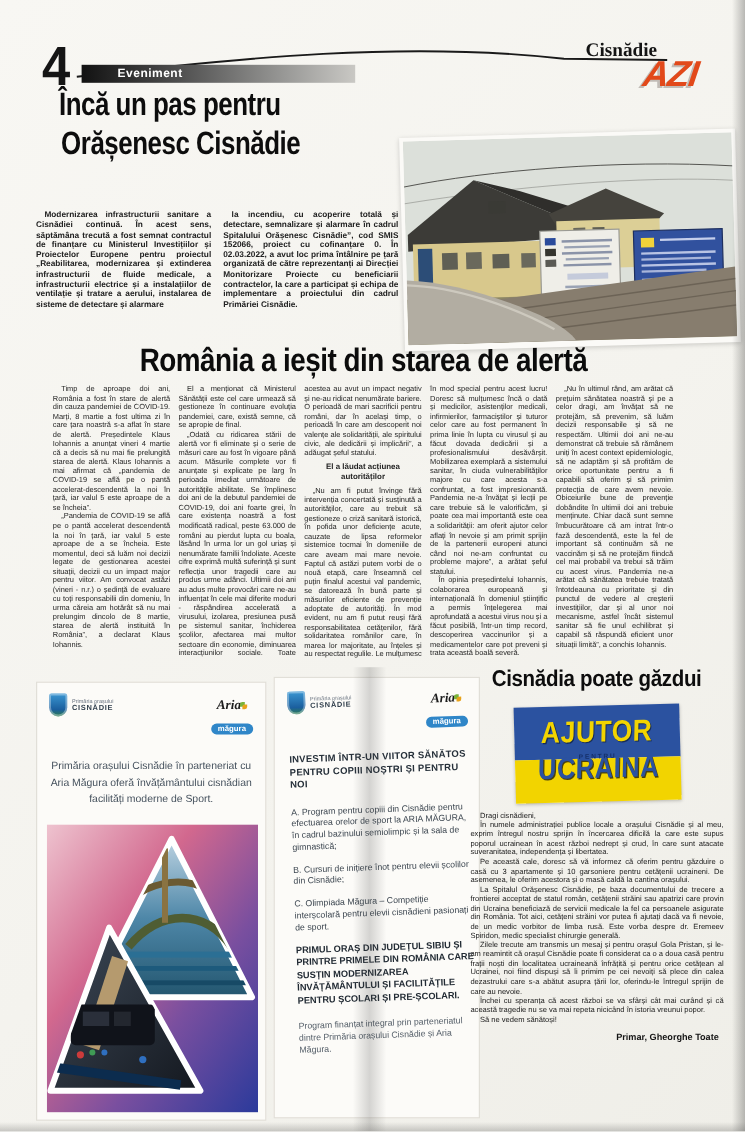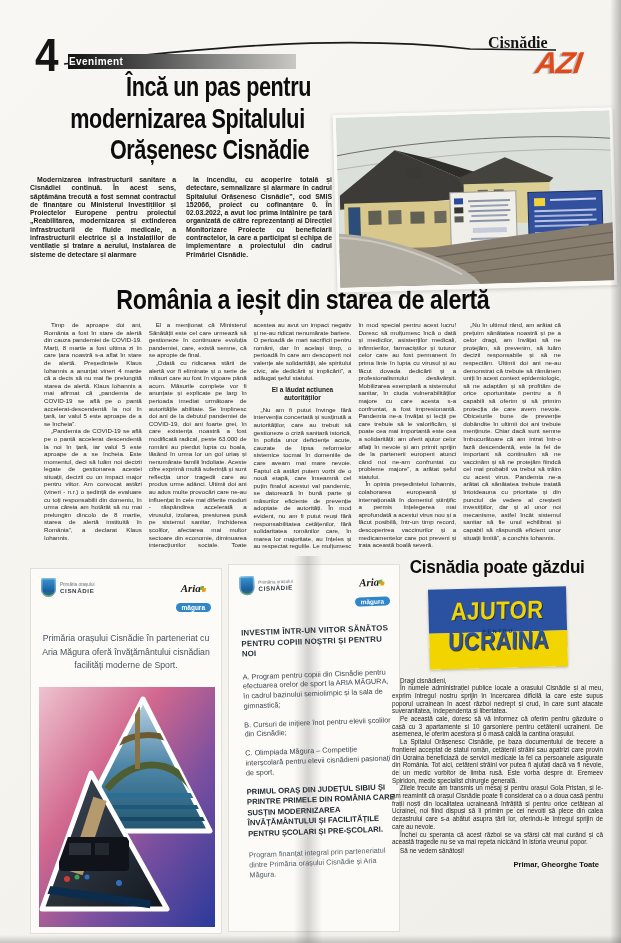--- a/index.html
+++ b/index.html
@@ -4,30 +4,30 @@
 <style>
   html,body{margin:0;padding:0;background:#e9e9e7;}
   .page{position:relative;width:621px;height:943px;margin:0 auto;overflow:hidden;
         background:linear-gradient(135deg,#f8f7f3 0%,#f4f3ee 55%,#efeee8 100%);
         font-family:"Liberation Sans",sans-serif;color:#1c1c1c;}
   
   .page-number{position:absolute;left:34px;top:28px;font-size:46px;font-weight:900;
         letter-spacing:-2px;color:#151515;z-index:3;transform:scaleX(.92);}
   .section-bar{position:absolute;left:68px;top:54px;width:228px;height:15px;z-index:2;
         background:linear-gradient(90deg,#121212,#4e4e4e 35%,#9a9a98 75%,#c9c8c4);
-        color:#fff;font-size:10px;font-weight:700;line-height:15px;padding-left:1px;
+        color:#fff;font-size:10px;font-weight:700;line-height:15px;padding-left:30px;
         letter-spacing:.4px;box-sizing:border-box;}
   .header-curve{position:absolute;left:0;top:0;width:621px;height:90px;z-index:1;}
   .masthead{position:absolute;left:488px;top:34px;z-index:3;}
   .masthead-city{font-family:"Liberation Serif",serif;font-weight:700;font-size:16px;color:#141414;}
   .masthead-brand{position:absolute;left:48px;top:12px;font-size:30px;font-weight:900;
         font-style:italic;color:#e2491a;transform:skewX(-8deg);letter-spacing:-1px;
         text-shadow:-2px 1px 0 rgba(40,20,10,.25);}
   
-  .lead-headline{position:absolute;left:26px;top:72px;width:308px;text-align:right;z-index:2;}
+  .lead-headline{position:absolute;left:26px;top:72px;width:308px;text-align:left;z-index:2;}
   .lead-headline .hl{display:inline-block;font-size:27px;font-weight:800;line-height:31.5px;
         letter-spacing:-.5px;white-space:nowrap;transform:scaleX(.8);color:#0d0d0d;}
   .lead-photo{position:absolute;left:335px;top:111px;width:280px;height:178px;background:#fbfaf7;
         padding:3px;box-sizing:border-box;transform:rotate(-1.6deg);
         box-shadow:0 1px 4px rgba(0,0,0,.18);z-index:2;}
   .lead-intro{position:absolute;left:30px;top:176px;width:302px;height:106px;overflow:hidden;
         column-count:2;column-gap:10px;font-size:6.9px;font-weight:700;line-height:8.3px;
         text-align:justify;color:#222;}
   .lead-intro p{margin:0;text-indent:7px;}
   
@@ -110,21 +110,20 @@
   <div class="section-bar">
     <span>Eveniment</span>
   </div>
   <div class="masthead">
     <span class="masthead-city">Cisnădie</span>
     <span class="masthead-brand">AZI</span>
   </div>
 
   <div class="lead-headline">
     <div><span class="hl">Încă un pas pentru</span></div>
-    <div><span class="hl">modernizarea Spitalului</span></div>
     <div><span class="hl">Orășenesc Cisnădie</span></div>
   </div>
 
   <div class="lead-photo">
     <svg width="274" height="170" viewBox="0 0 274 170">
       <rect width="274" height="170" fill="#dce0da"></rect>
       <path d="M0,38 C70,26 180,20 274,28" stroke="#50504c" stroke-width="0.8" fill="none"></path>
       <path d="M0,52 C90,40 200,34 274,40" stroke="#6a6a66" stroke-width="0.6" fill="none" opacity="0.6"></path>
       <g>
         <path d="M2,78 L58,34 L128,66 L128,84 L2,92 Z" fill="#3c3b37"></path>

